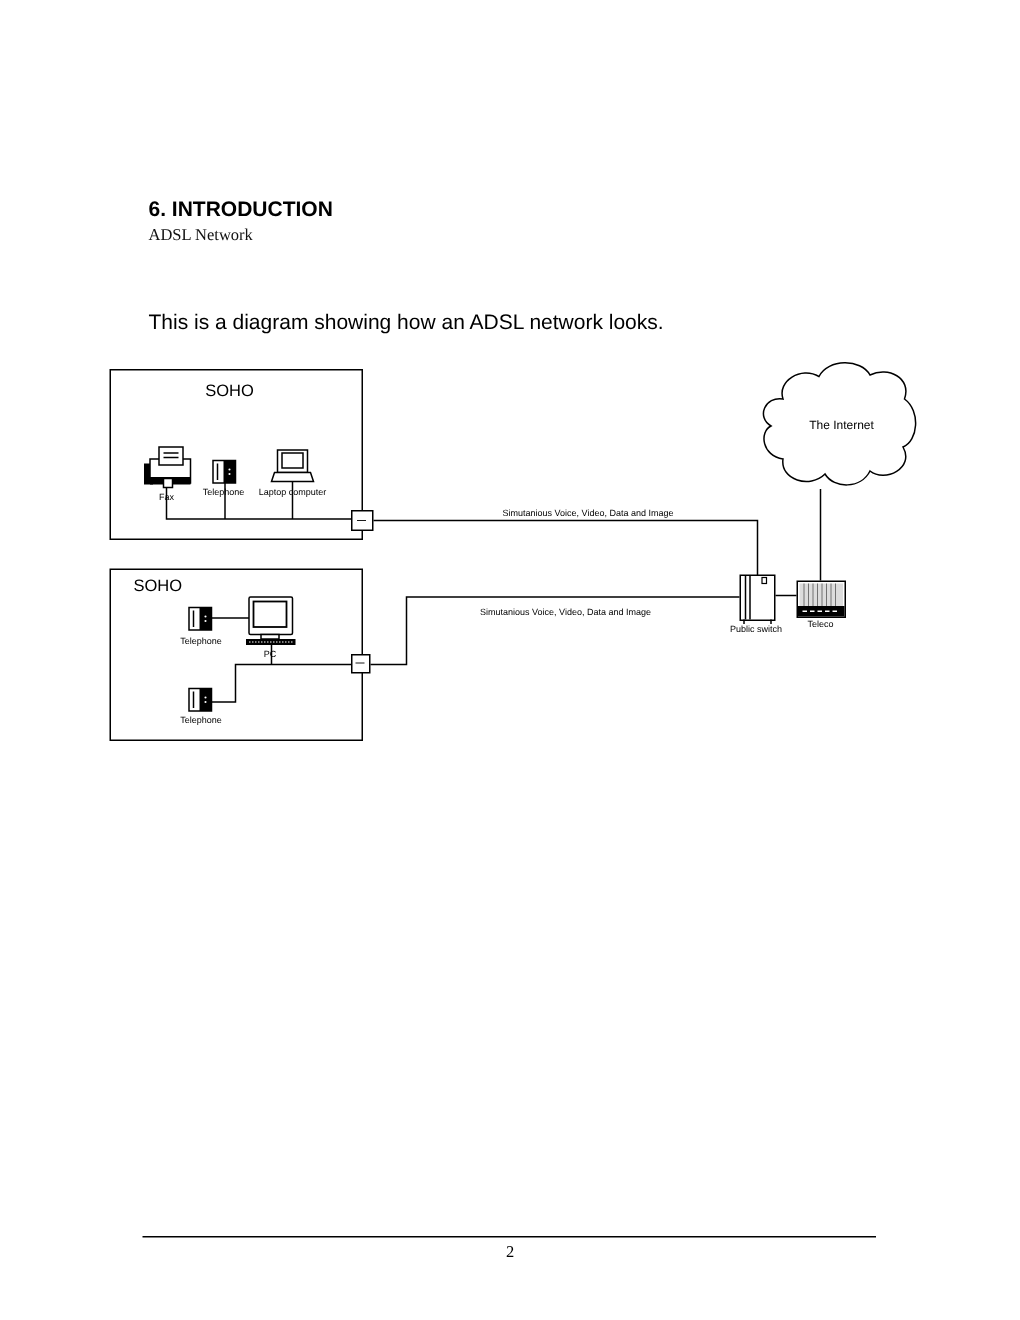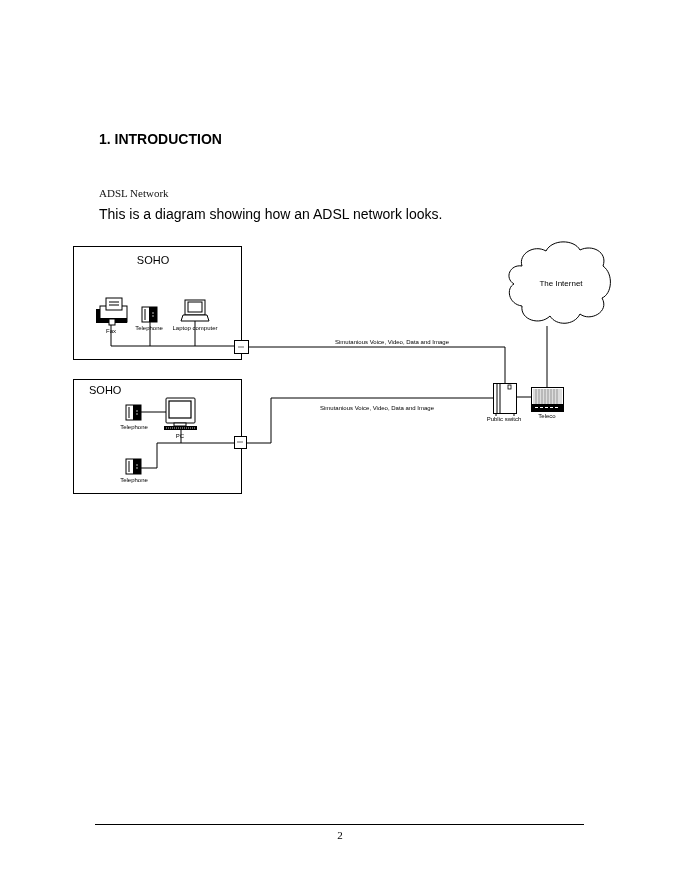--- a/index.html
+++ b/index.html
@@ -1,28 +1,28 @@
 <!DOCTYPE html>
 <html><head>
   <meta charset="utf-8">
   <style>
     html, body { margin: 0; padding: 0; background: #ffffff; }
     body { width: 680px; height: 880px; position: relative; overflow: hidden; }
     .heading { position: absolute; left: 99px; top: 131px; font-family: "Liberation Sans", sans-serif; font-weight: bold; font-size: 14px; color: #000; }
-    .subheading { position: absolute; left: 99px; top: 151px; font-family: "Liberation Serif", serif; font-size: 11px; color: #111; margin-top: 36px; }
+    .subheading { position: absolute; left: 99px; top: 151px; font-family: "Liberation Serif", serif; font-size: 11px; color: #111; }
     .intro-text { position: absolute; left: 99px; top: 164px; font-family: "Liberation Sans", sans-serif; font-size: 14px; color: #000; margin-top: 42px; }
     svg.diagram { position: absolute; left: 0; top: 0; }
     .dlabel { font-family: "Liberation Sans", sans-serif; fill: #000; }
     .footer-rule { position: absolute; left: 95px; top: 824px; width: 489px; height: 1px; background: #000; }
     .page-number { position: absolute; left: 0; width: 680px; top: 829px; text-align: center; font-family: "Liberation Serif", serif; font-size: 11px; color: #000; }
   </style>
 </head>
 <body>
 
-<div class="heading">1.  INTRODUCTION</div>
+<div class="heading">6.  INTRODUCTION</div>
 <div class="subheading">ADSL Network</div>
 <div class="intro-text">This is a diagram showing how an ADSL network looks.</div>
 
 <svg class="diagram" width="680" height="880" viewBox="0 0 680 880">
 
   <g>
     <rect x="73.5" y="246.5" width="168" height="113" fill="#fff" stroke="#000" stroke-width="1"></rect>
     <text class="dlabel" x="153" y="264" font-size="11" text-anchor="middle">SOHO</text>
 
     <g>

